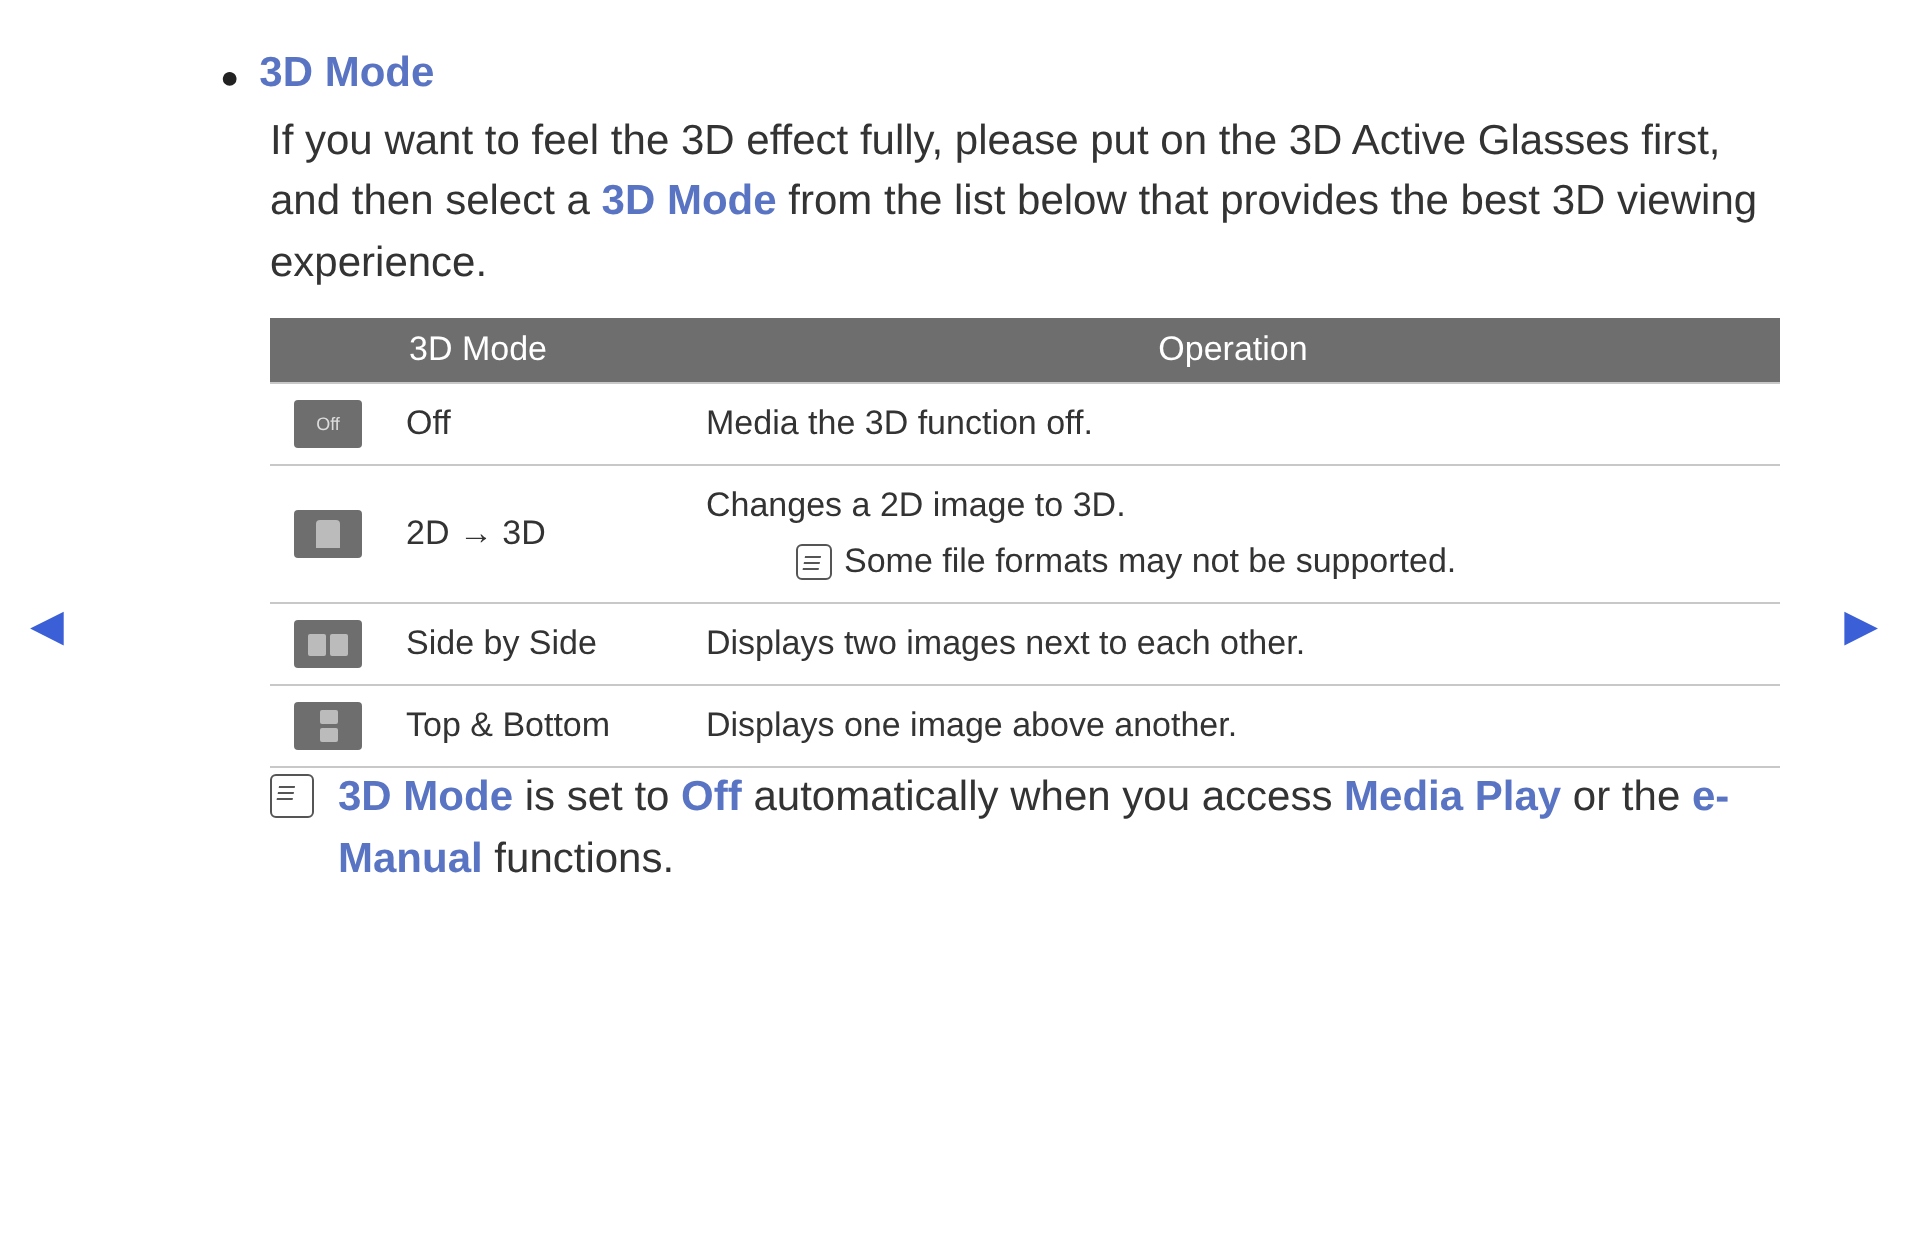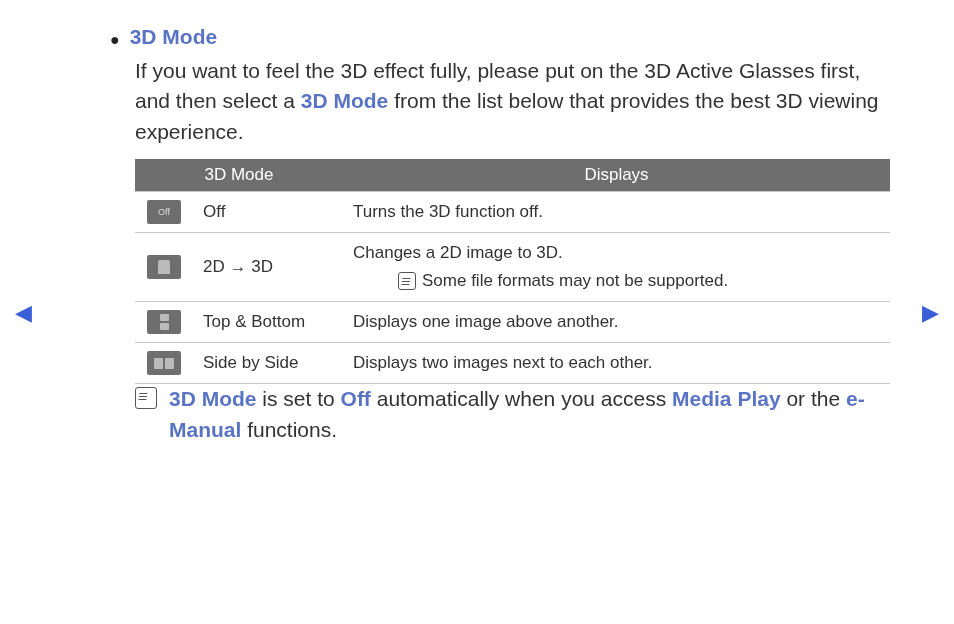--- a/index.html
+++ b/index.html
@@ -191,65 +191,65 @@
 
   <table>
     <colgroup>
       <col class="col-icon">
         <col class="col-mode">
         <col>
     </colgroup>
     <thead>
       <tr>
         <th colspan="2">3D Mode</th>
-        <th>Displays</th>
+        <th>Operation</th>
       </tr>
     </thead>
     <tbody>
       <tr>
         <td class="icon-cell">
           <span class="icon-box">Off</span>
         </td>
         <td>Off</td>
-        <td>Turns the 3D function off.</td>
+        <td>Media the 3D function off.</td>
       </tr>
       <tr>
         <td class="icon-cell">
           <span class="icon-box icon-2d3d">
             <span class="fig"></span>
           </span>
         </td>
         <td>2D → 3D</td>
         <td>
           <div>Changes a 2D image to 3D.</div>
           <div class="op-sub">
             <span class="note-icon"></span>
             <span>Some file formats may not be supported.</span>
           </div>
         </td>
       </tr>
       <tr>
         <td class="icon-cell">
+          <span class="icon-box icon-sbs">
+            <span class="fig"></span>
+              <span class="fig"></span>
+          </span>
+        </td>
+        <td>Side by Side</td>
+        <td>Displays two images next to each other.</td>
+      </tr>
+      <tr>
+        <td class="icon-cell">
           <span class="icon-box icon-tb">
             <span class="fig"></span>
               <span class="fig"></span>
           </span>
         </td>
         <td>Top &amp; Bottom</td>
         <td>Displays one image above another.</td>
-      </tr>
-      <tr>
-        <td class="icon-cell">
-          <span class="icon-box icon-sbs">
-            <span class="fig"></span>
-              <span class="fig"></span>
-          </span>
-        </td>
-        <td>Side by Side</td>
-        <td>Displays two images next to each other.</td>
       </tr>
     </tbody>
   </table>
 
   <div class="notes">
     <div class="note-row">
       <span class="note-icon"></span>
       <p class="note-text">
         <span class="kw">3D Mode</span><span> is set to </span><span class="kw">Off</span><span> automatically when you access </span><span class="kw">Media Play</span><span> or the </span><span class="kw">e-Manual</span><span> functions.</span>
       </p>

